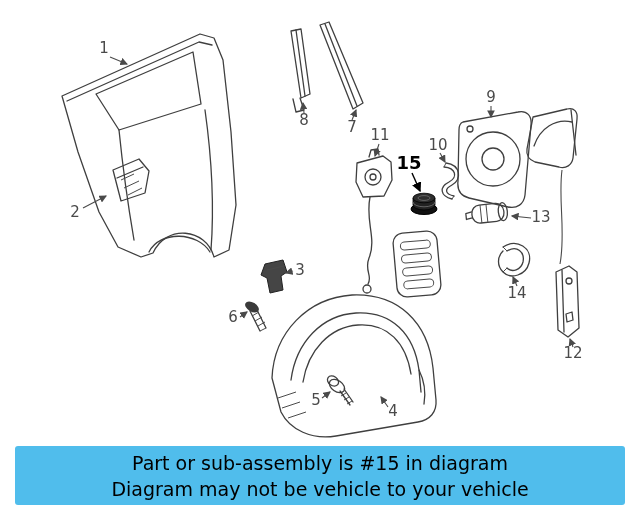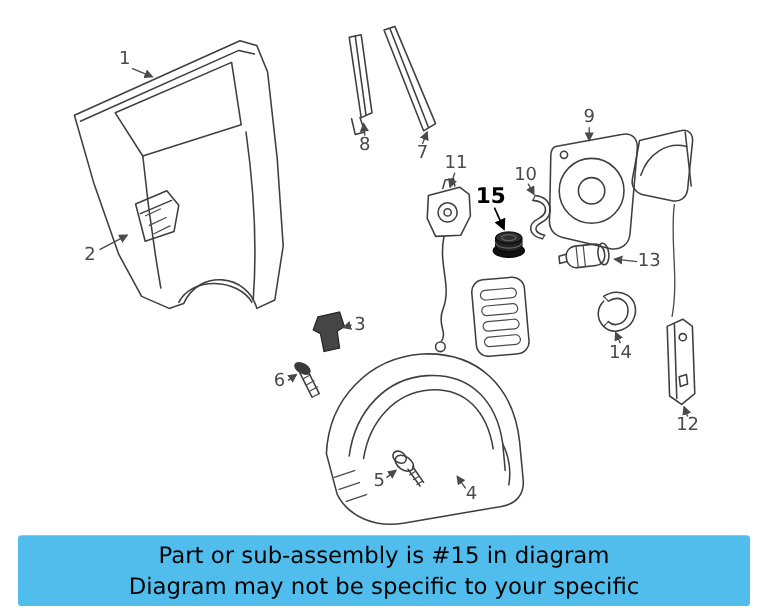--- a/index.html
+++ b/index.html
@@ -184,16 +184,16 @@
       <text class="lbl" x="380" y="140">11</text>
       <text class="lbl" x="573" y="358">12</text>
       <text class="lbl" x="541" y="222">13</text>
       <text class="lbl" x="517" y="298">14</text>
       <text class="lbl-hl" x="409" y="169">15</text>
     </g>
   </svg>
 
   <div class="banner" style="background: rgb(80, 189, 236);">
     <div>Part or sub-assembly is #15 in diagram</div>
-    <div>Diagram may not be specific to your specific</div>
+    <div>Diagram may not be vehicle to your vehicle</div>
   </div>
 
 </div>
 
 </body></html>

